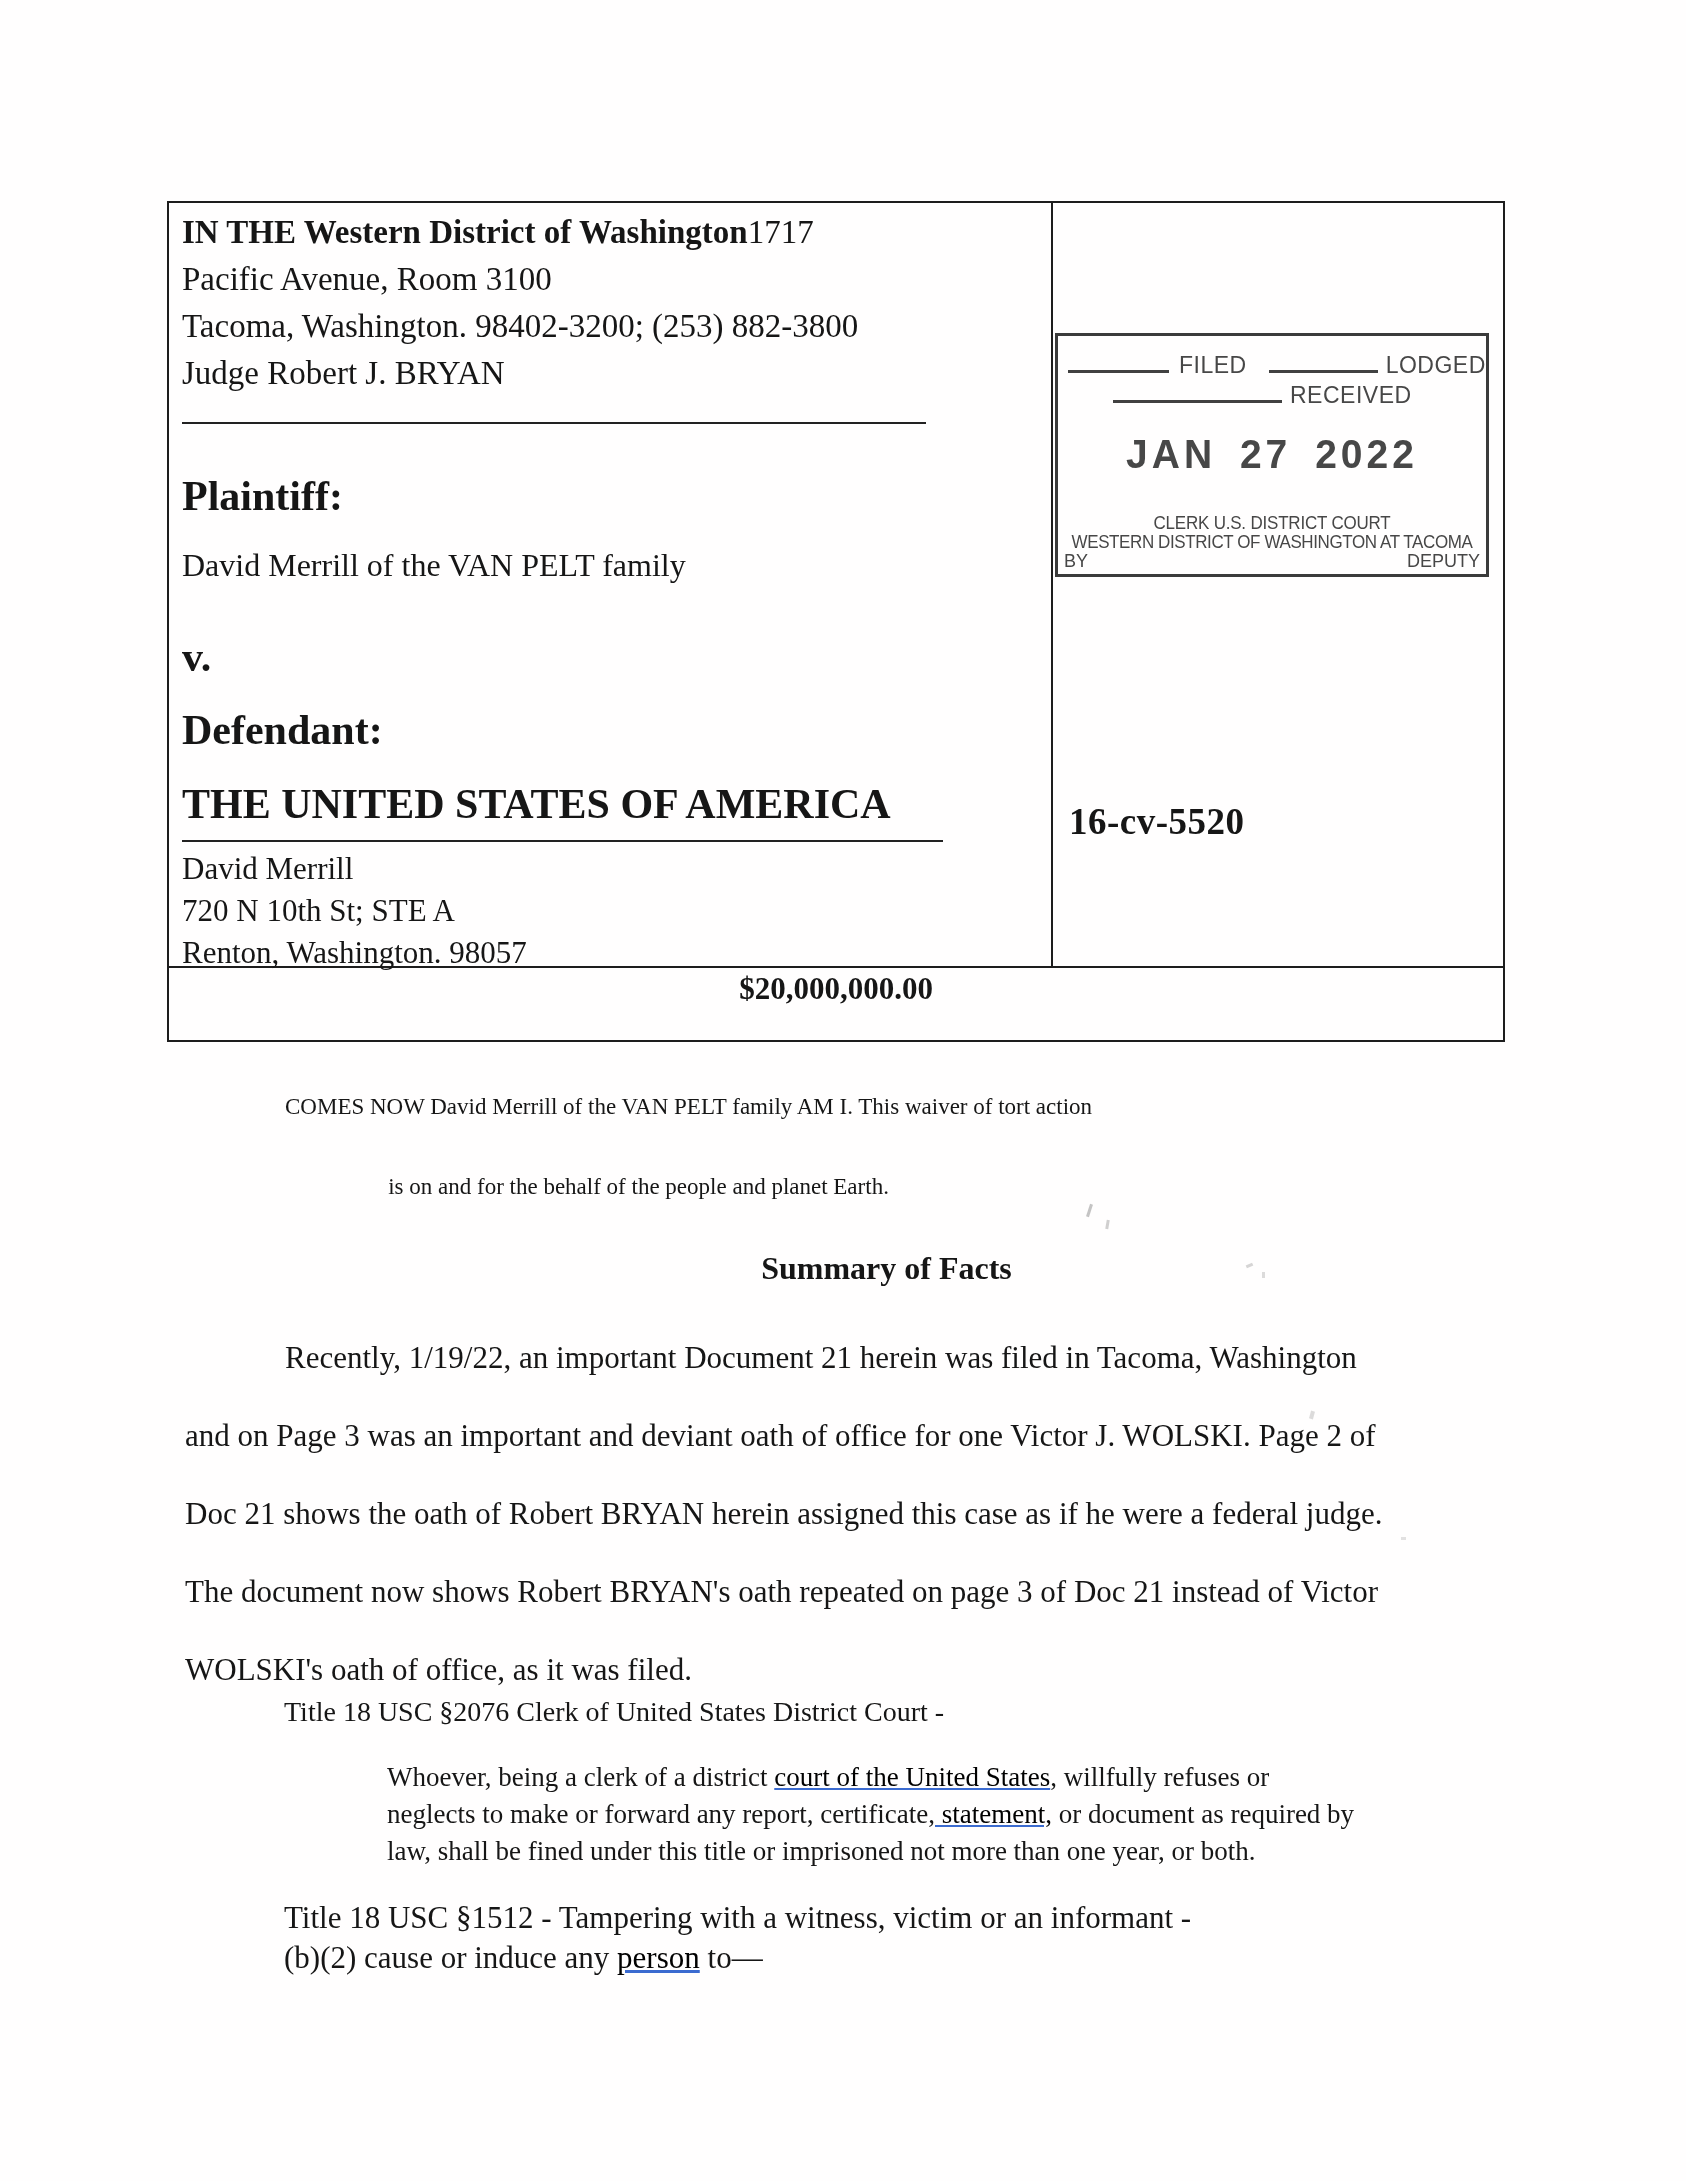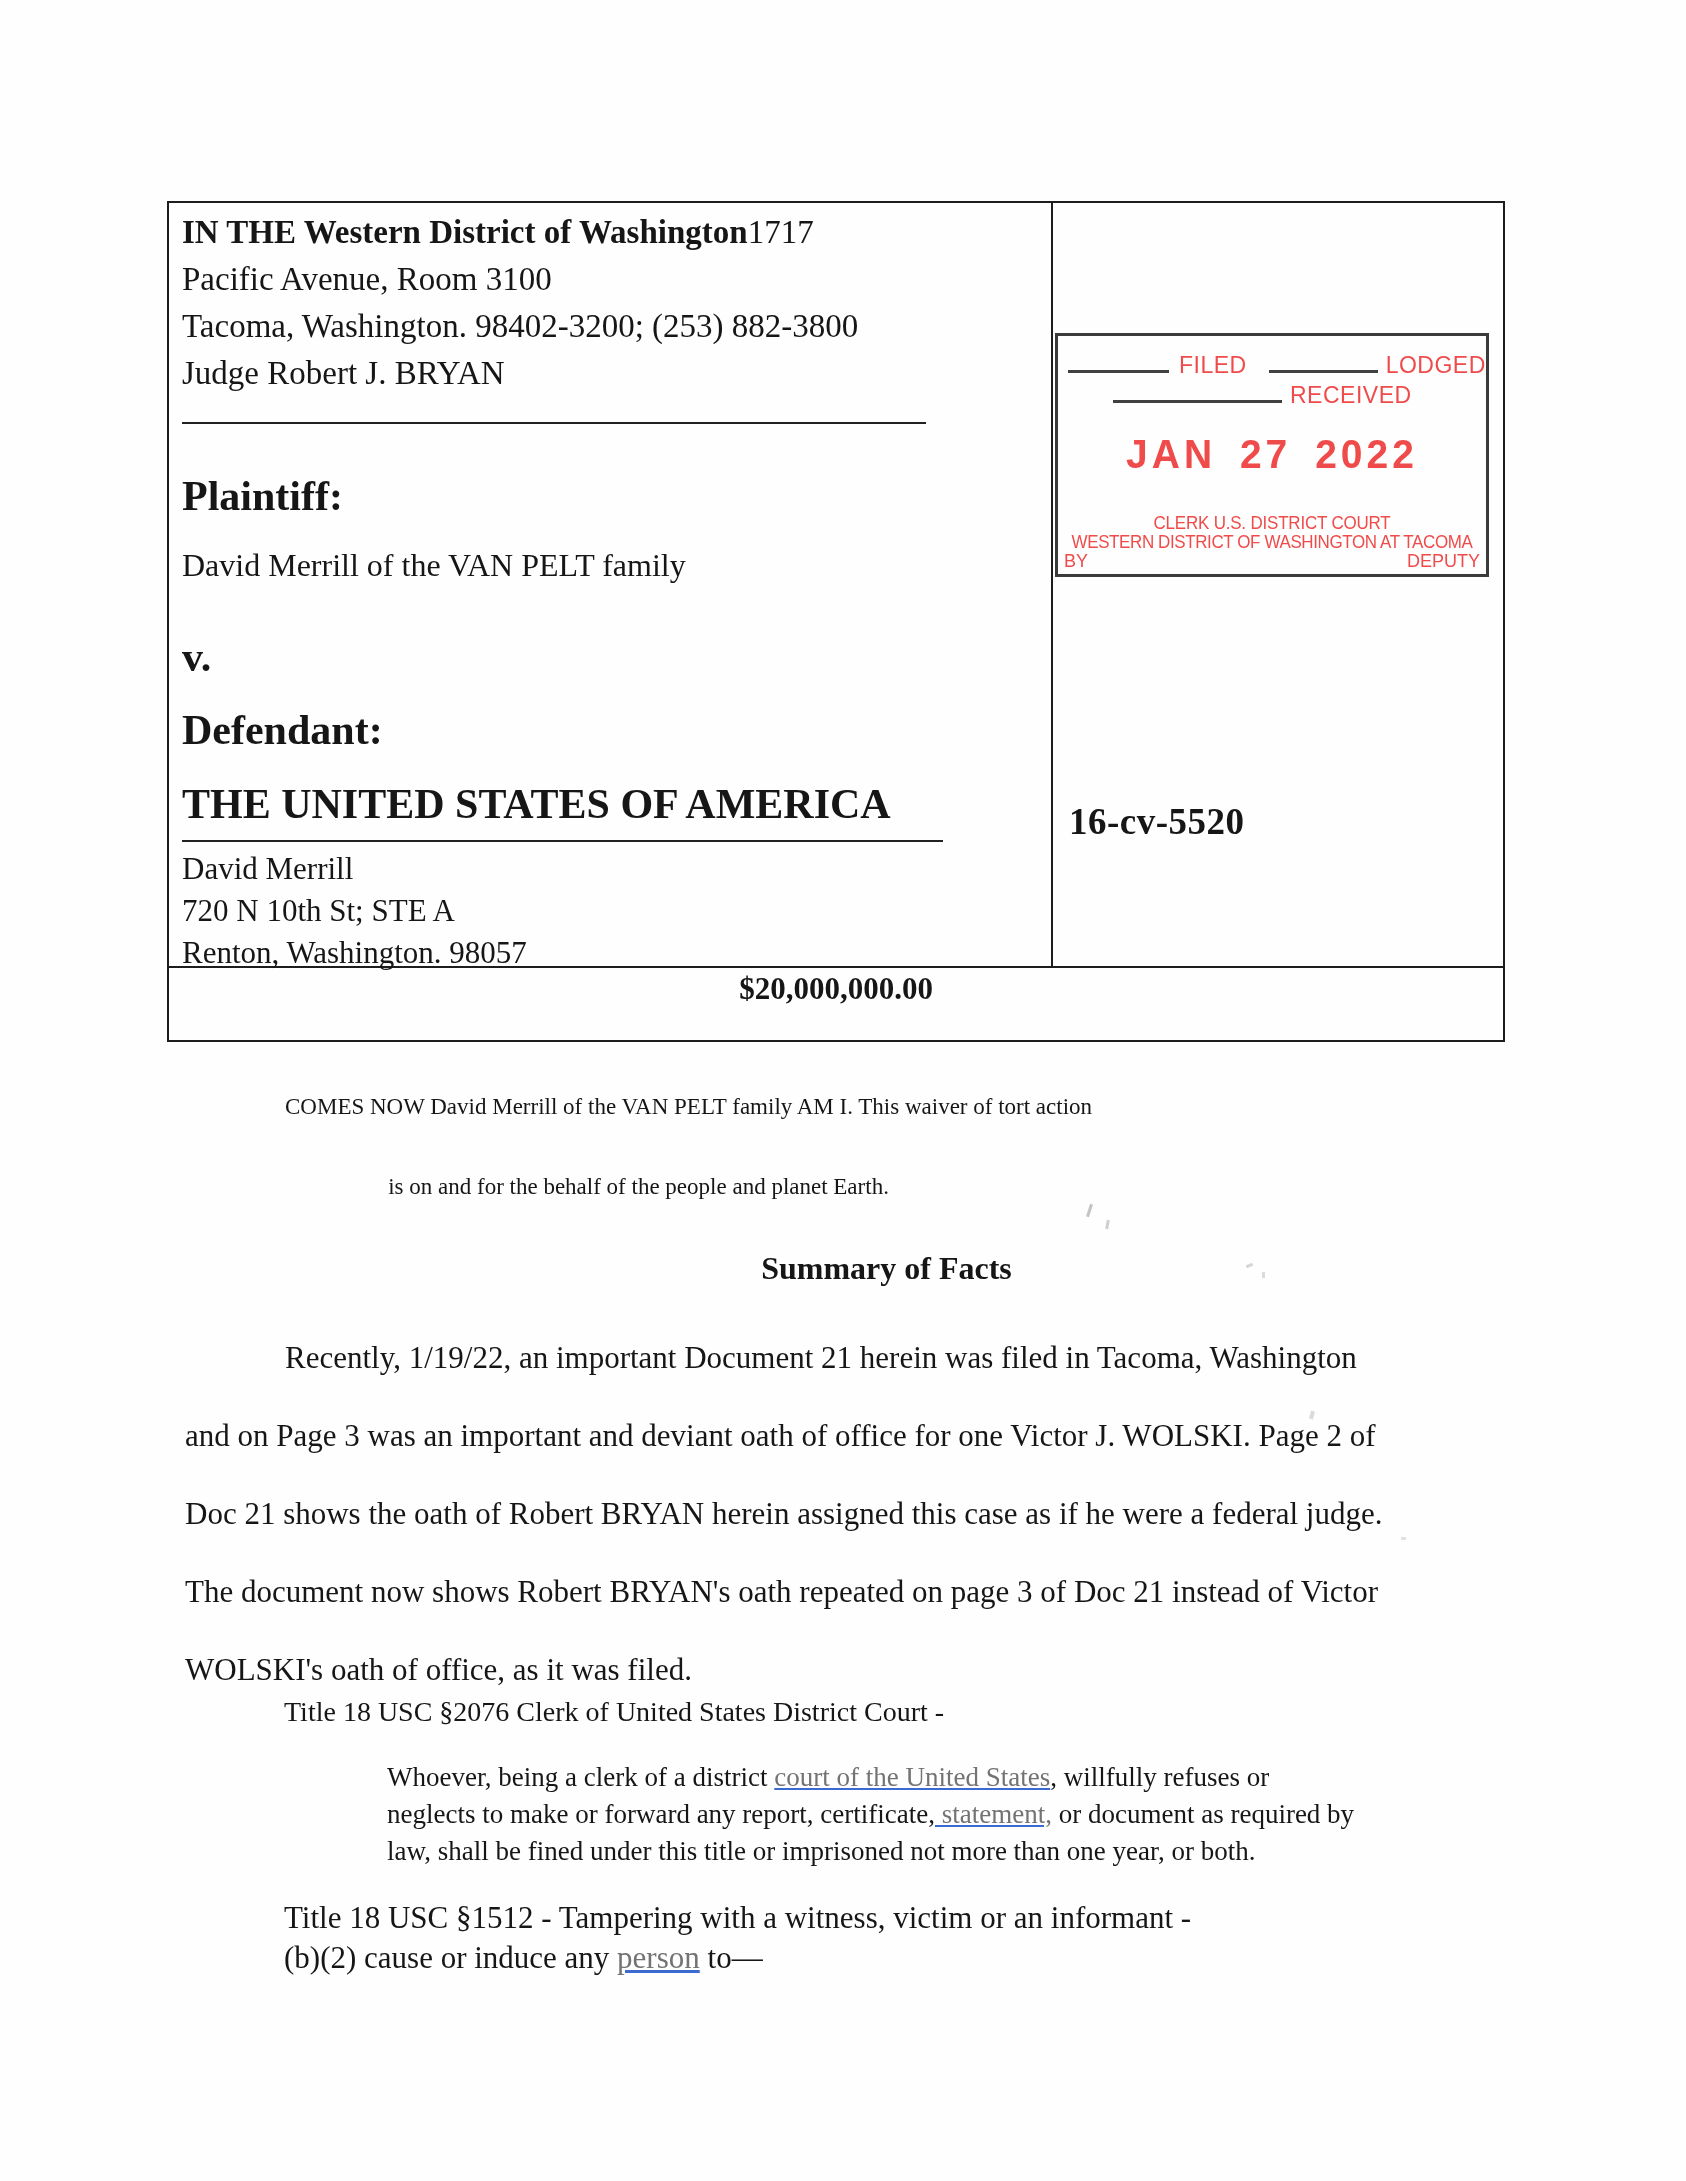--- a/index.html
+++ b/index.html
@@ -55,21 +55,21 @@
     padding-top: 2px;
   }
 
   
   .stamp {
     position: absolute;
     left: 886px; top: 130px;
     width: 428px; height: 238px;
     border: 3px solid #343434;
     font-family: "Liberation Sans", sans-serif;
-    color: #ef4444;
+    color: #404040;
     opacity: 0.96;
   }
   .stamp-line { position: absolute; white-space: nowrap; }
   .stamp-ul { display: inline-block; border-bottom: 3px solid #3a3a3a; vertical-align: baseline; }
   .stamp-word { font-size: 23px; letter-spacing: 0.5px; }
   .stamp-date {
     position: absolute; left: 0; top: 96px; width: 100%;
     text-align: center;
     font-size: 39px; font-weight: bold;
     letter-spacing: 4px; word-spacing: 9px;
@@ -99,21 +99,21 @@
     text-align: center;
     font-weight: bold; font-size: 32px;
   }
   .statute-title { font-size: 28px; }
   .quote-block { font-size: 27px; line-height: 37px; white-space: pre-wrap; }
   .quote-block div { white-space: pre; }
   .s1512-block { font-size: 31px; line-height: 40px; }
   .s1512-block div { white-space: pre; }
 
   .doc-link {
-    color: #737373;
+    color: #000000;
     text-decoration: underline;
     text-decoration-color: #3b6bd0;
     cursor: pointer;
   }
 
   
   .artifact { position: absolute; background: #8a8a8a; }
 </style>
 </head>
 <body>

